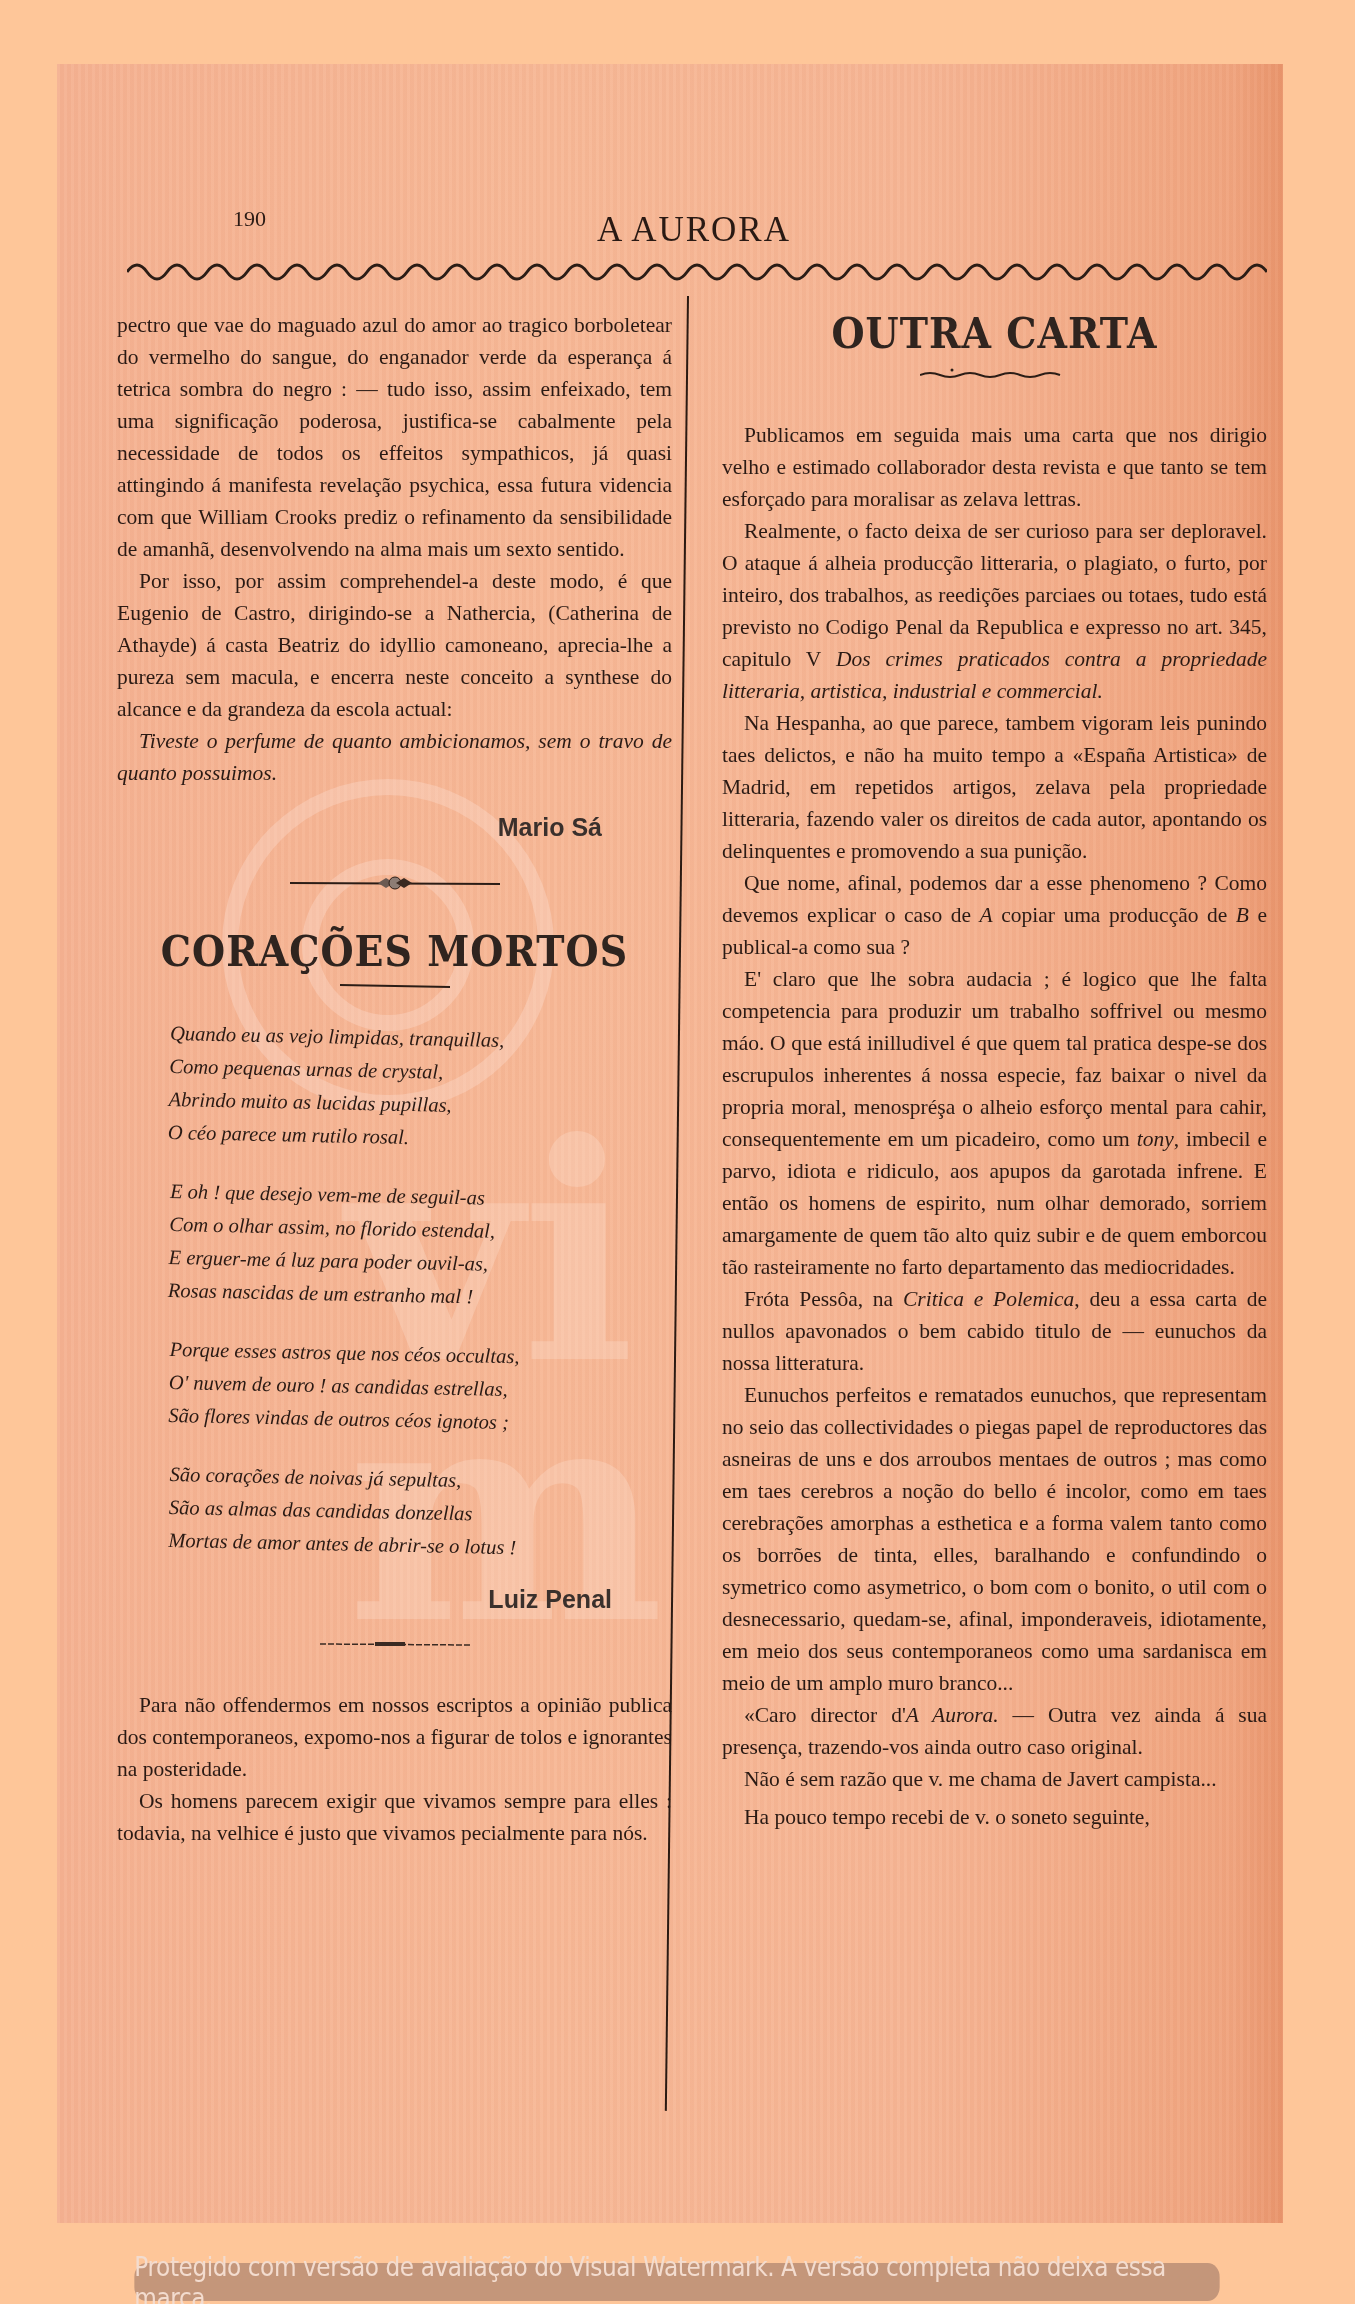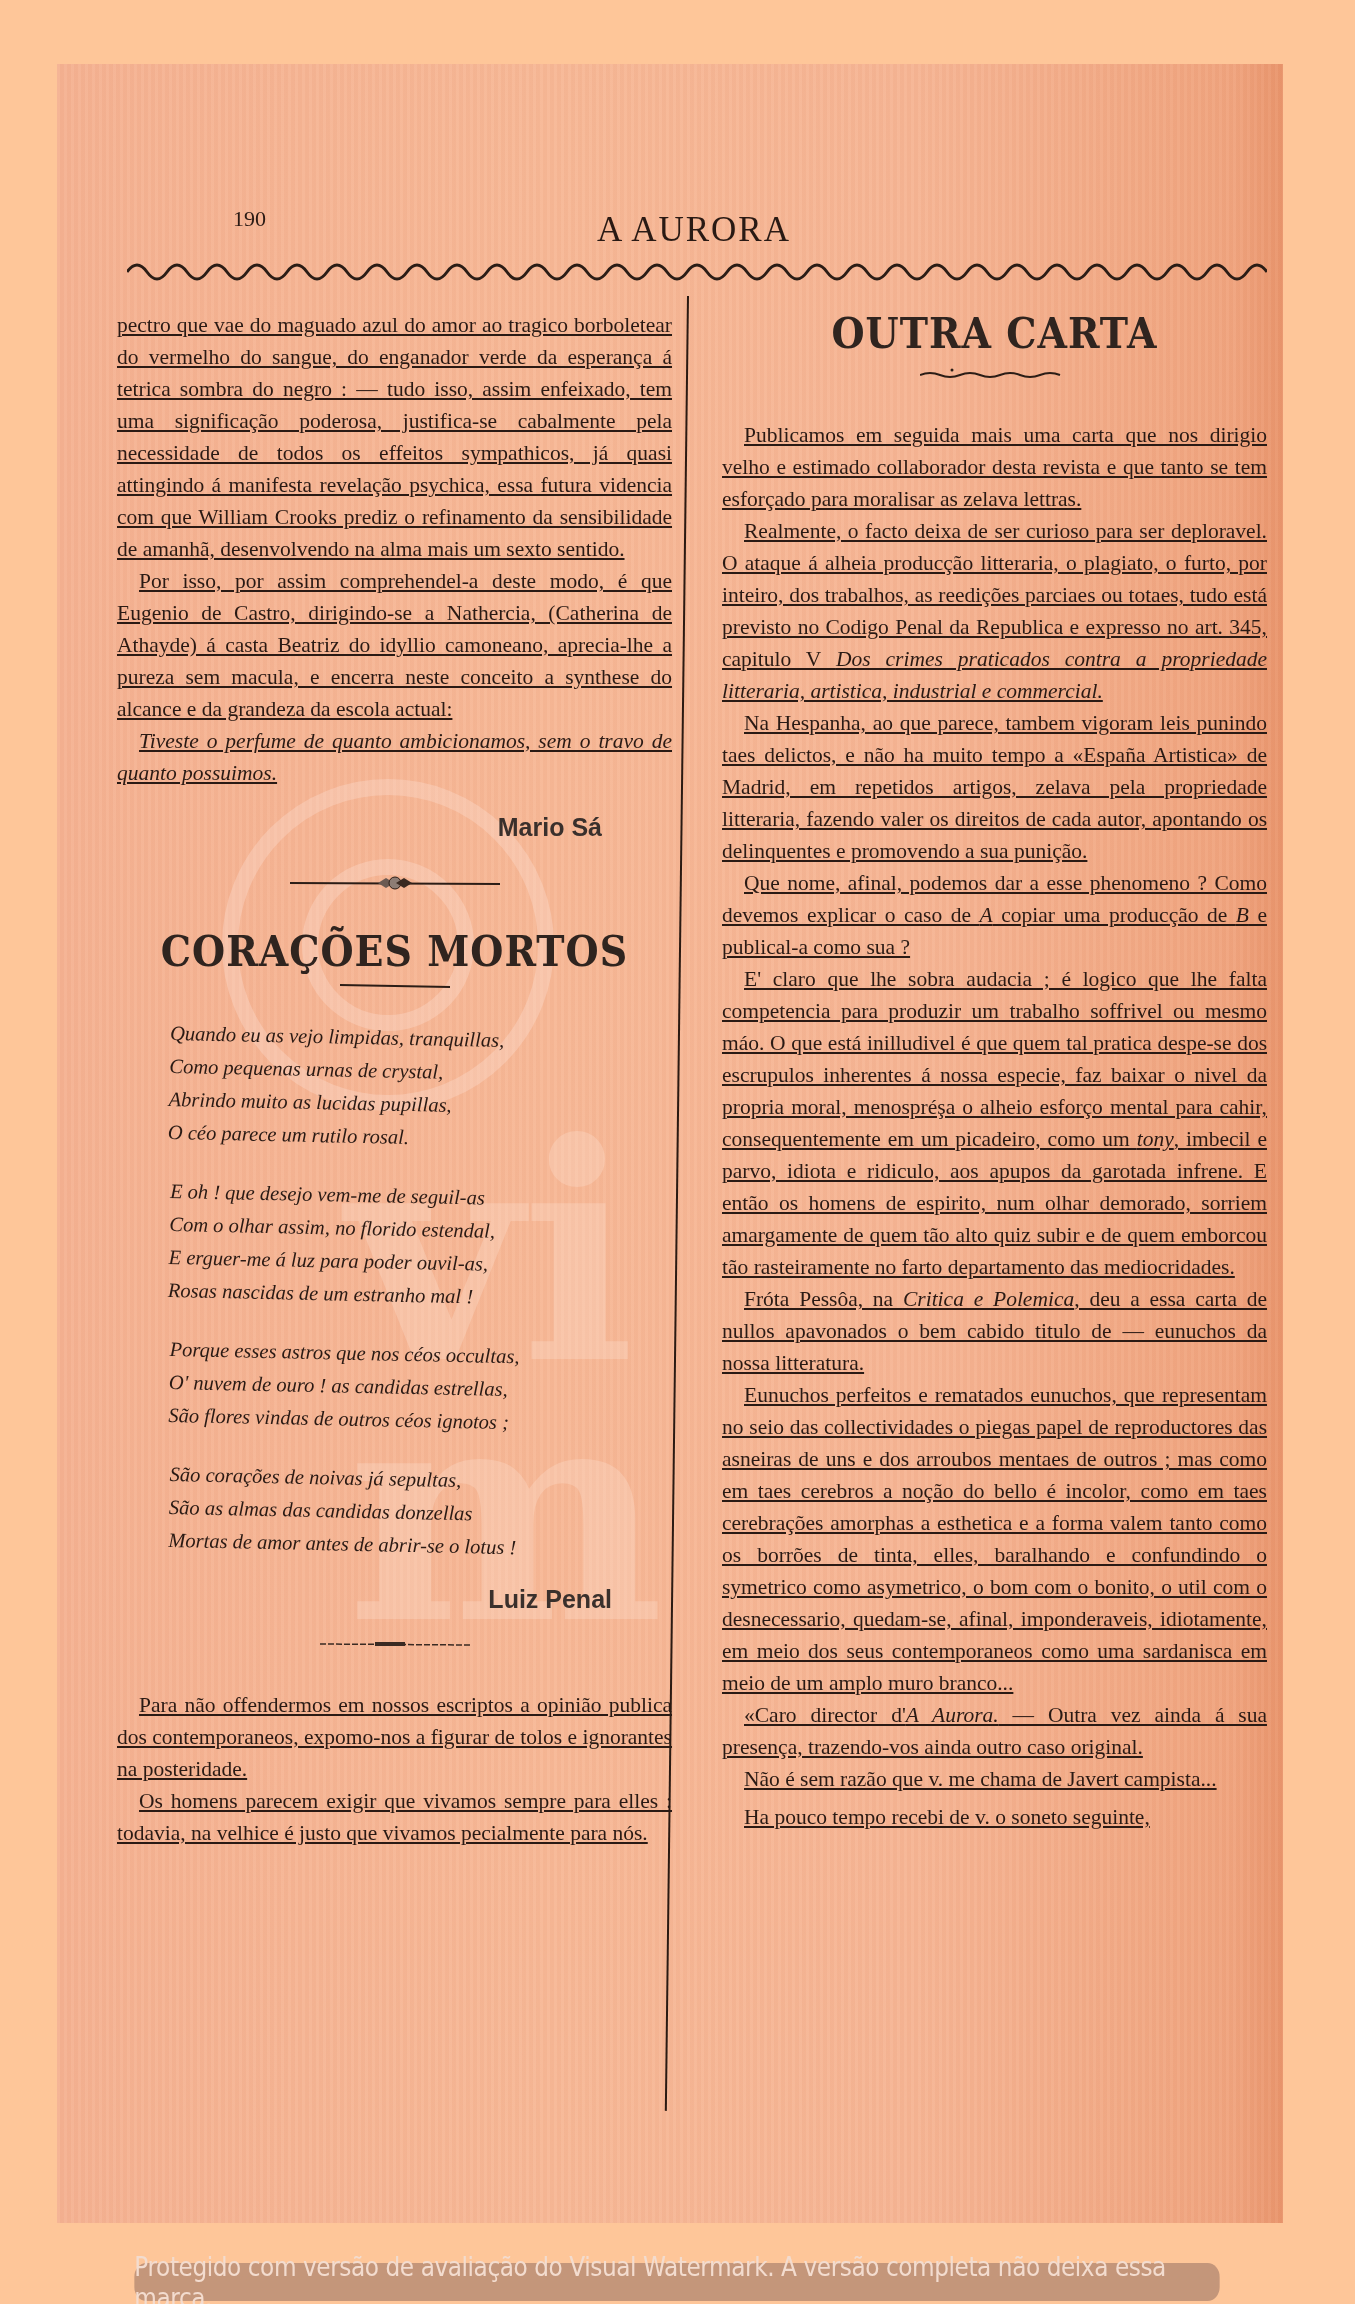--- a/index.html
+++ b/index.html
@@ -20,21 +20,21 @@
       pointer-events: none;
     }
     .abs { position: absolute; }
     .pagenum { left: 148px; top: 142px; font-size: 22px; font-family: "Liberation Serif", serif; margin-left: 28px; }
     .runhead { left: 540px; top: 146px; font-size: 35px; letter-spacing: 2px; font-family: "Liberation Serif", serif; }
     .wave { left: 70px; top: 196px; width: 1140px; height: 24px; }
     .col-rule { left: 630px; top: 232px; width: 2px; height: 1815px; background: #2b1a12; transform: rotate(0.7deg); transform-origin: top; }
     .col { position: absolute; font-family: "Liberation Serif", serif; font-size: 21.5px; line-height: 32px; text-align: justify; }
     .left-col { left: 60px; top: 245px; width: 555px; }
     .right-col { left: 665px; top: 245px; width: 545px; }
-    .col p { margin: 0; text-indent: 22px; text-decoration: underline; }
+    .col p { margin: 0; text-indent: 22px; }
     .col p.noind { text-indent: 0; }
     .ital { font-style: italic; }
     .quote { font-style: italic; margin: 0; text-indent: 22px; }
     .sig { text-align: right; font-family: Liberation Sans, sans-serif; font-weight: bold; font-size: 25px; color: #3a302c; padding-right: 70px; margin: 22px 0 0; }
     .title {
       font-family: "DejaVu Serif", serif; font-weight: bold; text-align: center;
       font-size: 38px; letter-spacing: 1px; transform: scaleY(1.15); color: #2f241f;
     }
     .ornament { display: block; margin: 0 auto; }
     .poem { font-style: italic; font-size: 20.5px; line-height: 33px; padding-left: 52px; }

